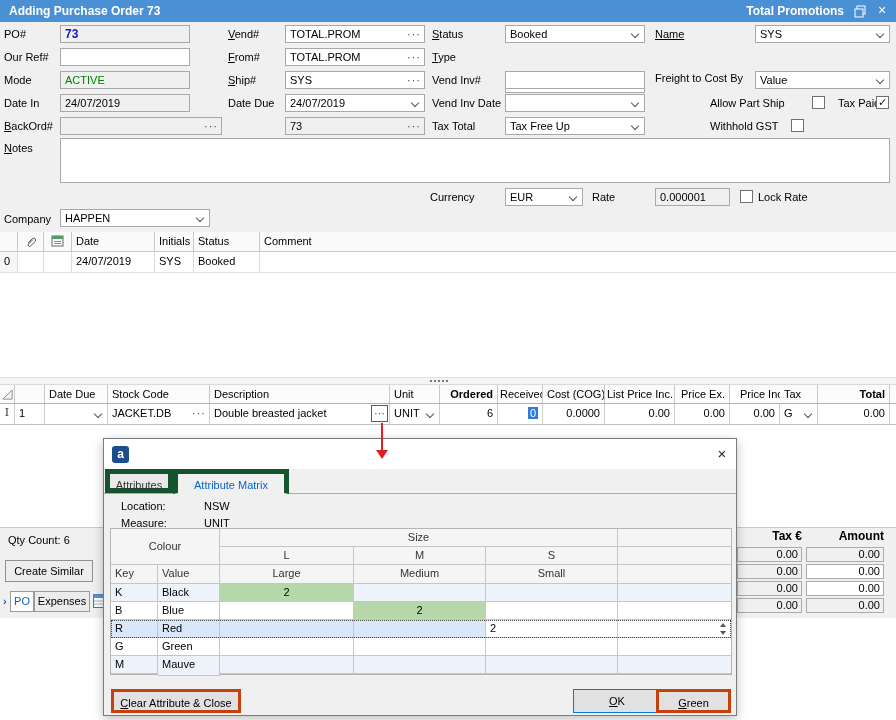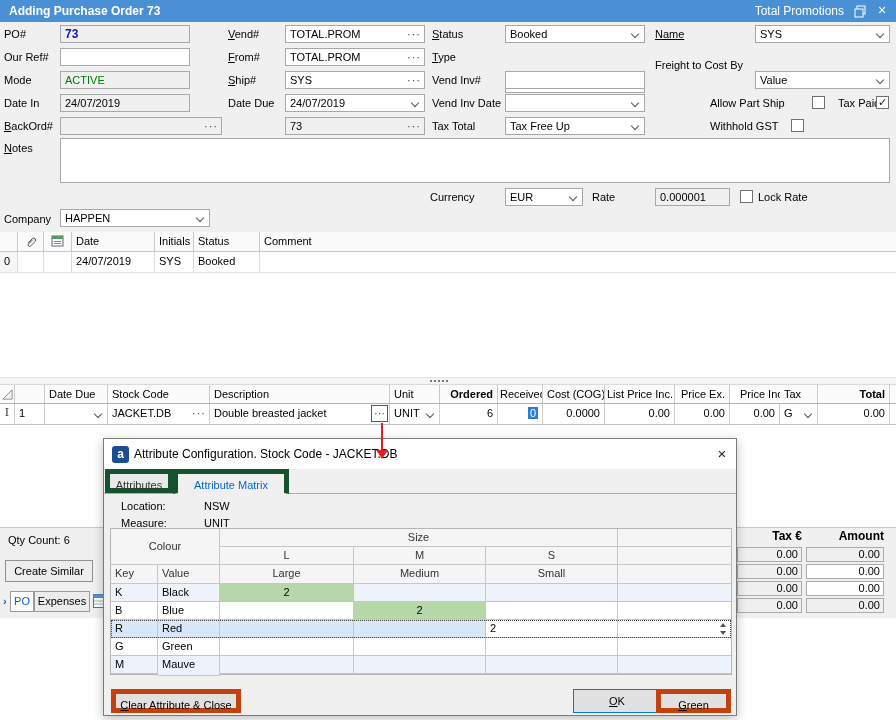--- a/index.html
+++ b/index.html
@@ -2,21 +2,21 @@
 <html><head>
 <meta charset="utf-8">
 <style>
   * { margin:0; padding:0; box-sizing:border-box; }
   html,body { width:896px; height:720px; }
   body { position:relative; background:#fff; font-family:"Liberation Sans", sans-serif; font-size:11px; color:#000; overflow:hidden; }
   .abs { position:absolute; }
   
   .titlebar { position:absolute; left:0; top:0; width:896px; height:22px; background:#4a90d5; color:#fff; }
   .tb-title { position:absolute; left:9px; top:4px; font-size:12px; font-weight:bold; }
-  .tb-app { position:absolute; right:52px; top:4px; font-size:12px; font-weight:normal; }
+  .tb-app { position:absolute; right:52px; top:4px; font-size:12px; font-weight:bold; }
   .tb-btn { position:absolute; top:3px; width:16px; height:16px; text-align:center; line-height:15px; color:#fff; cursor:default; }
   
   .formbg { position:absolute; left:0; top:22px; width:896px; height:210px; background:#f0f0f0; }
   .lbl { position:absolute; line-height:18px; white-space:nowrap; }
   .u1 { display:inline-block; }
   .u1::first-letter { text-decoration:underline; }
   .ul { text-decoration:underline; }
   .fld { position:absolute; height:18px; border:1px solid #a8a8a8; background:#fff; line-height:16px; padding:0 4px; white-space:nowrap; overflow:hidden; }
   .ro { background:#f0f0f0; }
   .fld .val { display:inline-block; }
@@ -60,21 +60,21 @@
   .m-head { background:#f5f5f5; color:#333; }
   .m-center { text-align:center; }
   .m-tint { background:#eef3fb; }
   .m-green { background:#b6d7aa; }
   .m-selbg { background:#d9e7f8; }
   .m-outline { position:absolute; border:1px dotted #444; pointer-events:none; z-index:3; }
   .spin { position:absolute; width:9px; height:14px; }
   .spin i { position:absolute; left:1px; width:0; height:0; border-left:3.5px solid transparent; border-right:3.5px solid transparent; }
   .spin .up { top:1px; border-bottom:4px solid #555; }
   .spin .dn { bottom:1px; border-top:4px solid #555; }
-  .dbtn { position:absolute; height:24px; background:#e1e1e1; border:5px solid #c2410c; text-align:center; line-height:22px; }
+  .dbtn { position:absolute; height:24px; background:#e1e1e1; border:3px solid #c2410c; text-align:center; line-height:22px; }
   .dbtn.default { border:1px solid #0078d7; }
   svg { display:block; }
 </style>
 </head>
 <body>
 
 <div class="titlebar">
   <span class="tb-title">Adding Purchase Order 73</span>
   <span class="tb-app">Total Promotions</span>
   <span class="tb-btn" style="right:28px;">
@@ -116,21 +116,21 @@
 <div class="fld" style="left:505px;top:48px;width:140px;margin-top:27px;"><span class="val">Purchase</span><span class="chev"></span></div>
 <span class="lbl" style="left:432px;top:71px;">Vend Inv#</span>
 <div class="fld" style="left:505px;top:71px;width:140px;"><span class="val"></span></div>
 <span class="lbl" style="left:432px;top:94px;">Vend Inv Date</span>
 <div class="fld" style="left:505px;top:94px;width:140px;"><span class="val"></span><span class="chev"></span></div>
 <span class="lbl" style="left:432px;top:117px;">Tax Total</span>
 <div class="fld" style="left:505px;top:117px;width:140px;"><span class="val">Tax Free Up</span><span class="chev"></span></div>
 
 <span class="lbl ul" style="left:655px;top:25px;">Name</span>
 <div class="fld" style="left:755px;top:25px;width:135px;"><span class="val">SYS</span><span class="chev"></span></div>
-<span class="lbl" style="left:655px;top:56px;">Freight to Cost By</span>
+<span class="lbl" style="left:655px;top:69px;">Freight to Cost By</span>
 <div class="fld" style="left:755px;top:71px;width:135px;"><span class="val">Value</span><span class="chev"></span></div>
 <span class="lbl" style="left:710px;top:94px;">Allow Part Ship</span>
 <span class="cb" style="left:812px;top:96px;"></span>
 <span class="lbl" style="left:838px;top:94px;">Tax Paid</span>
 <span class="cb" style="left:876px;top:96px;">✓</span>
 <span class="lbl" style="left:710px;top:117px;">Withhold GST</span>
 <span class="cb" style="left:791px;top:119px;"></span>
 
 <span class="lbl u1" style="left:4px;top:139px;">Notes</span>
 <div class="fld" style="left:60px;top:138px;width:830px;height:45px;"><span class="val"></span></div>
@@ -246,21 +246,20 @@
 <div class="tot w" style="left:806px;top:581px;width:78px;">0.00</div>
 <div class="tot" style="left:737px;top:598px;width:65px;">0.00</div>
 <div class="tot" style="left:806px;top:598px;width:78px;">0.00</div>
 
 <div class="red-line"></div>
 <div class="red-head"></div>
 
 <div class="dialog">
   <div class="dlg-title">
     <span class="app-icon">a</span>
-    <span class="dlg-title-text">Attribute Configuration. Stock Code - JACKET.DB</span>
     <span class="dlg-close">×</span>
   </div>
   <div class="dtab" style="left:1px;width:68px;">Attributes</div>
   <div class="dtab active" style="left:69px;width:116px;">Attribute Matrix</div>
   <div class="tabline"></div>
 
   <span class="lbl" style="left:17px;top:58px;">Location:</span>
   <span class="lbl" style="left:100px;top:58px;">NSW</span>
   <span class="lbl" style="left:17px;top:75px;">Measure:</span>
   <span class="lbl" style="left:100px;top:75px;">UNIT</span>

